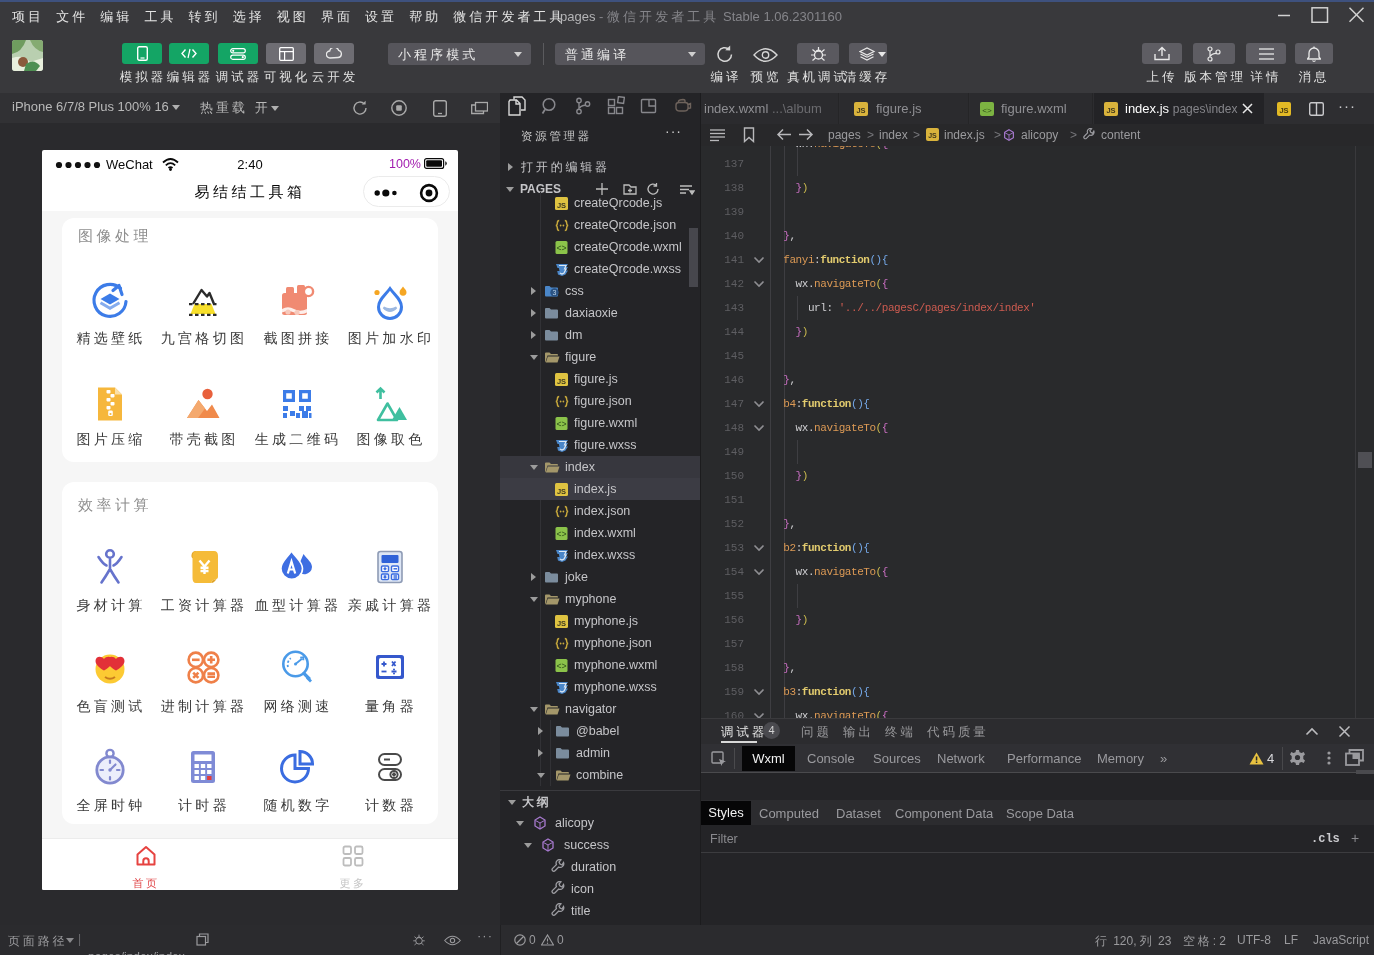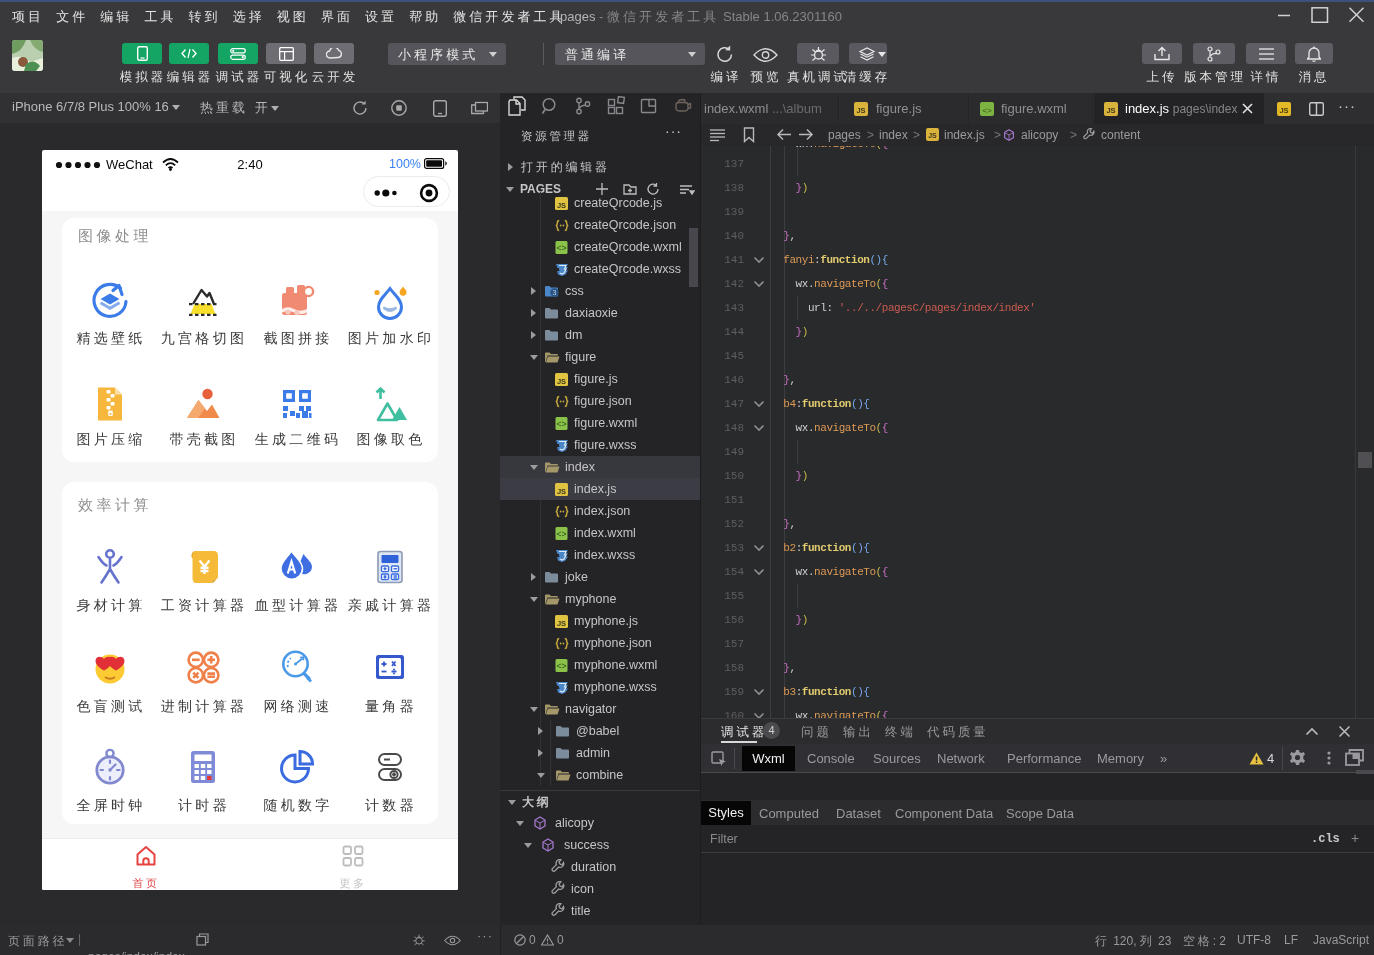--- a/index.html
+++ b/index.html
@@ -110,21 +110,21 @@
 <div class="tbtn gray" style="left:314px">
       <svg width="16" height="11" viewBox="0 0 16 11">
         <path d="M4 10 a3.5 3.5 0 0 1 -0.3-7 a4.6 4.6 0 0 1 8.9-0.6 a3.6 3.6 0 0 1 -0.5 7.1 Z" fill="none" stroke="#e8e8e8" stroke-width="1.3"></path>
       </svg>
     </div>
 <div class="tlabel cj" style="left:143px">模拟器</div>
 <div class="tlabel cj" style="left:190px">编辑器</div>
 <div class="tlabel cj" style="left:239px">调试器</div>
 <div class="tlabel cj" style="left:287px">可视化</div>
 <div class="tlabel cj" style="left:335px;">云开发</div>
-<div class="drop" style="left:388px;width:118px"><span class="cj">小程序模式</span><span class="caret" style="position:absolute;right:9px;top:9px"></span></div>
+<div class="drop" style="left:388px;width:143px"><span class="cj">小程序模式</span><span class="caret" style="position:absolute;right:9px;top:9px"></span></div>
 <div class="a" style="left:543px;top:13px;width:1px;height:22px;background:#5b5b5e"></div>
 <div class="drop" style="left:555px;width:150px"><span class="cj">普通编译</span><span class="caret" style="position:absolute;right:9px;top:9px"></span></div>
 <svg class="a" style="left:715px;top:15px" width="20" height="19" viewBox="0 0 20 19">
       <path d="M16.5 9.5 a6.8 6.8 0 1 1 -2.2-5" fill="none" stroke="#d6d6d6" stroke-width="1.5"></path>
       <path d="M15.2 0.5 L15.2 5.5 L10.2 5.2 Z" fill="#d6d6d6"></path>
     </svg>
 <svg class="a" style="left:753px;top:18px" width="25" height="14" viewBox="0 0 25 14">
       <path d="M1 7 Q12.5 -5.5 24 7 Q12.5 19.5 1 7 Z" fill="none" stroke="#d6d6d6" stroke-width="1.4"></path>
       <circle cx="12.5" cy="7" r="3.2" fill="none" stroke="#d6d6d6" stroke-width="1.4"></circle>
     </svg>
@@ -212,27 +212,28 @@
         <circle cx="32.5" cy="4" r="3.1"></circle>
         <circle cx="42" cy="4" r="3.1"></circle>
       </g>
     </svg>
 <div class="a" style="left:64px;top:7px;font-size:13px;color:#0a0a0a">WeChat</div>
 <svg class="a" style="left:120px;top:8px" width="17" height="13" viewBox="0 0 17 13">
       <path d="M1 4.5 Q8.5 -2.5 16 4.5 M3.8 7.3 Q8.5 3 13.2 7.3 M6.5 10 Q8.5 8.2 10.5 10" fill="none" stroke="#0a0a0a" stroke-width="1.8"></path>
       <circle cx="8.5" cy="11.5" r="1.4" fill="#0a0a0a"></circle>
     </svg>
 <div class="a" style="left:188px;top:7px;width:40px;text-align:center;font-size:13px;color:#0a0a0a">2:40</div>
-<div class="a" style="left:347px;top:7px;font-size:12.5px;color:#3b82f6">100%</div>
+<div class="a" style="left:347px;top:7px;font-size:12.5px;color:#a21caf">100%</div>
 <svg class="a" style="left:382px;top:8px" width="25" height="11" viewBox="0 0 25 11">
       <rect x="0.6" y="0.6" width="19" height="9.8" rx="2" fill="none" stroke="#0a0a0a" stroke-width="1.2"></rect>
       <rect x="2.2" y="2.2" width="15.8" height="6.6" rx="1" fill="#0a0a0a"></rect>
       <path d="M21.3 3.3 a2.4 2.4 0 0 1 0 4.4 Z" fill="#0a0a0a"></path>
     </svg>
 
+<div class="a cj" style="left:0;top:33px;width:416px;text-align:center;font-size:15px;color:#060606">易结结工具箱</div>
 <div class="a" style="left:321px;top:26px;width:87px;height:31px;background:#fff;border:1px solid #ebebeb;border-radius:15.5px"></div>
 <svg class="a" style="left:332px;top:39px" width="34" height="8" viewBox="0 0 34 8">
       <g fill="#0a0a0a">
         <circle cx="3.2" cy="4" r="2.7"></circle>
         <circle cx="11.8" cy="4" r="3.6"></circle>
         <circle cx="20.4" cy="4" r="2.3"></circle>
       </g>
     </svg>
 
 <svg class="a" style="left:377px;top:33px" width="20" height="20" viewBox="0 0 20 20">

